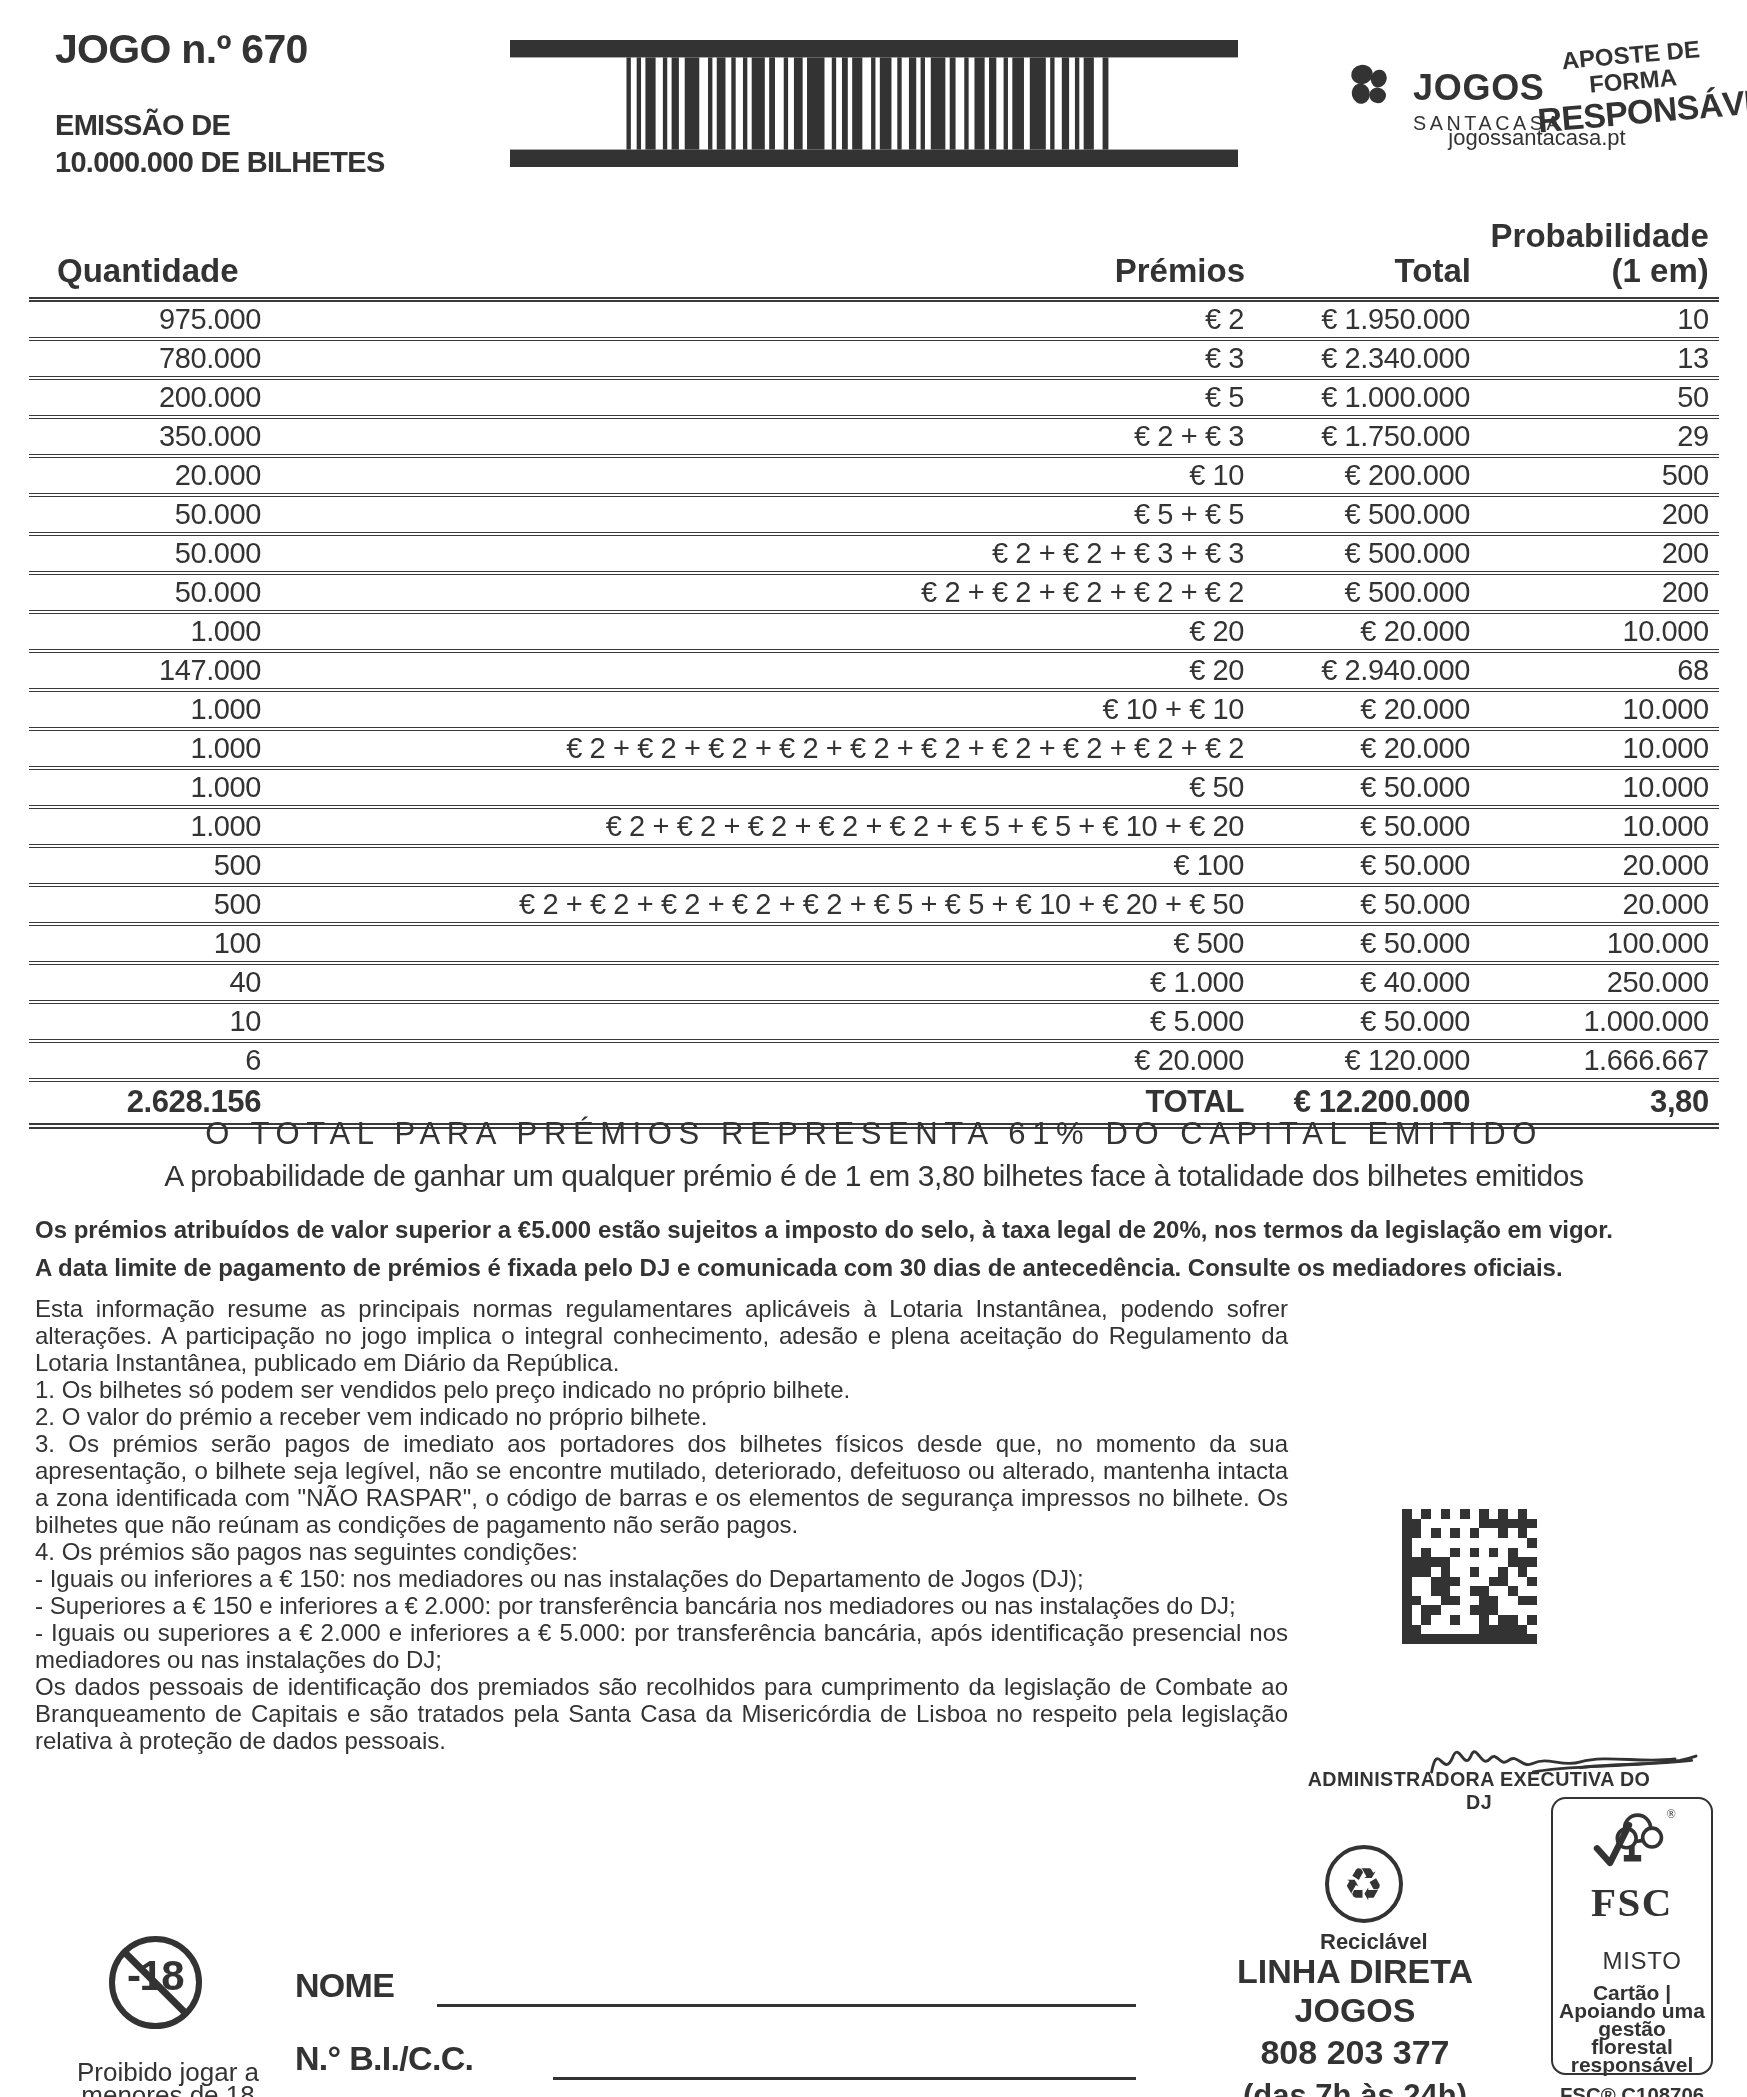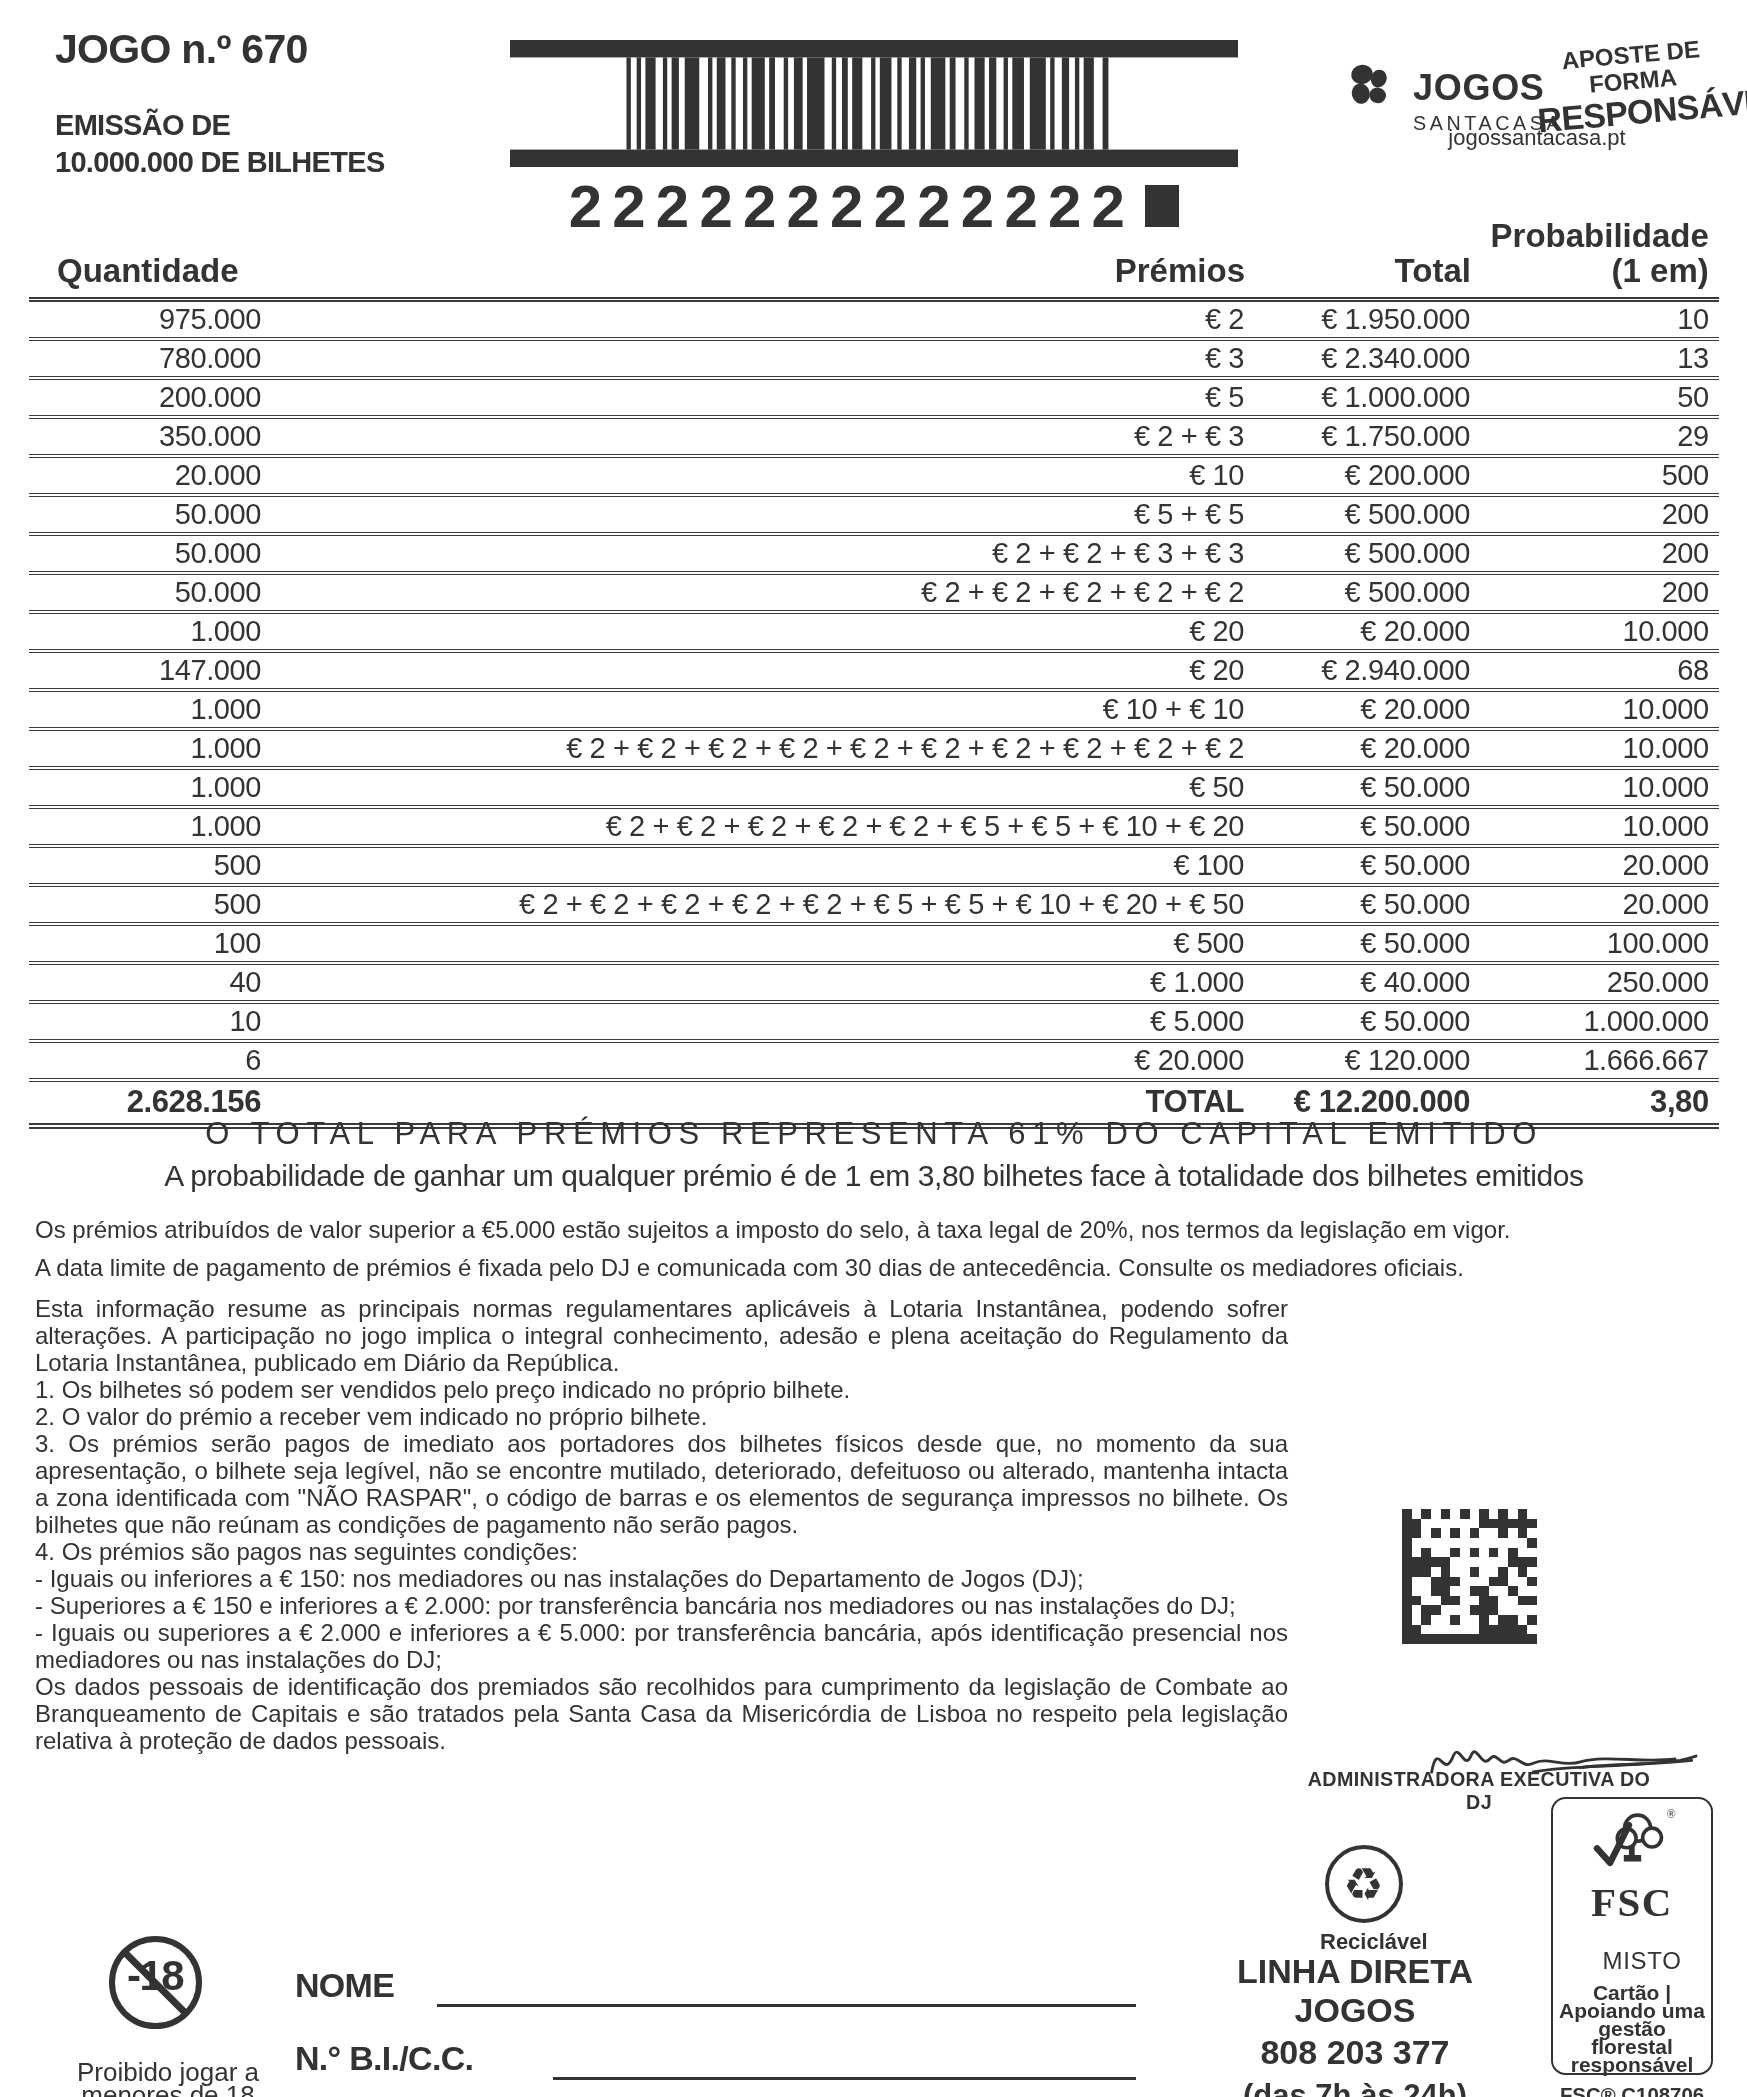--- a/index.html
+++ b/index.html
@@ -41,21 +41,21 @@
   .prize-table td:nth-child(3){text-align:right;}
   .prize-table td:nth-child(4){text-align:right;padding-right:10.2px;}
   .prize-table tr.total-row td{font-weight:bold;font-size:31px;height:39px;
                   border-bottom:6.6px double #3a3a3a;}
 
   
   .stmt-capital{position:absolute;left:0;top:1116px;width:1748px;text-align:center;
                 font-size:31px;letter-spacing:6.6px;white-space:nowrap;}
   .stmt-prob{position:absolute;left:0;top:1159px;width:1748px;text-align:center;
              font-size:30px;letter-spacing:-0.4px;white-space:nowrap;}
-  .note{position:absolute;left:35px;width:1682px;font-size:24px;white-space:nowrap;}
+  .note{position:absolute;left:35px;width:1682px;font-size:24px;white-space:nowrap;font-weight:bold;}
   .note.n1{top:1216px;} .note.n2{top:1254px;}
 
   
   .regulation{position:absolute;left:35px;top:1295px;width:1253px;font-size:24px;line-height:27px;}
   .regulation p{margin:0;text-align:justify;}
   .regulation p.reg-head{font-weight:bold;text-align:left;letter-spacing:-0.4px;}
 
   
   .datamatrix{position:absolute;left:1402px;top:1509px;width:135px;height:135px;
               display:grid;grid-template-columns:repeat(14,1fr);grid-template-rows:repeat(14,1fr);}
@@ -145,21 +145,20 @@
         <rect x="678" y="24" width="6" height="127"></rect>
         <rect x="690" y="24" width="16" height="127"></rect>
         <rect x="714" y="24" width="22" height="127"></rect>
         <rect x="742" y="24" width="6" height="127"></rect>
         <rect x="758" y="24" width="10" height="127"></rect>
         <rect x="776" y="24" width="6" height="127"></rect>
         <rect x="788" y="24" width="14" height="127"></rect>
         <rect x="814" y="24" width="8" height="127"></rect>
       </g>
   </svg>
-  <div class="barcode-number"><span>2222222222222</span><span class="endmark"></span></div>
 
   <svg class="brand-logo" viewBox="0 0 100 100">
     <g fill="#333">
       <ellipse cx="30" cy="24" rx="18" ry="16" transform="rotate(-8 30 24)"></ellipse>
       <ellipse cx="58" cy="31" rx="13" ry="15" transform="rotate(18 58 31)"></ellipse>
       <ellipse cx="28" cy="56" rx="15" ry="17" transform="rotate(-14 28 56)"></ellipse>
       <ellipse cx="56" cy="59" rx="14" ry="13" transform="rotate(8 56 59)"></ellipse>
     </g>
   </svg>
   <div class="brand-words">

